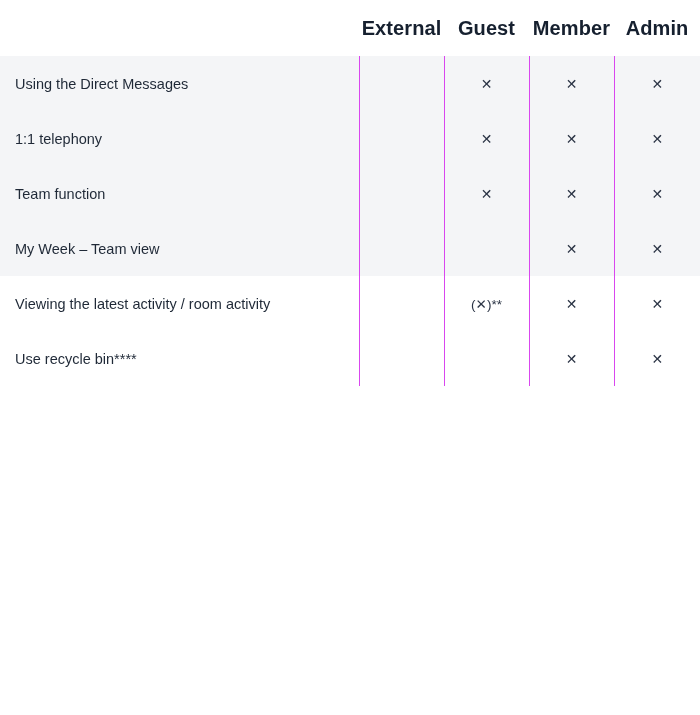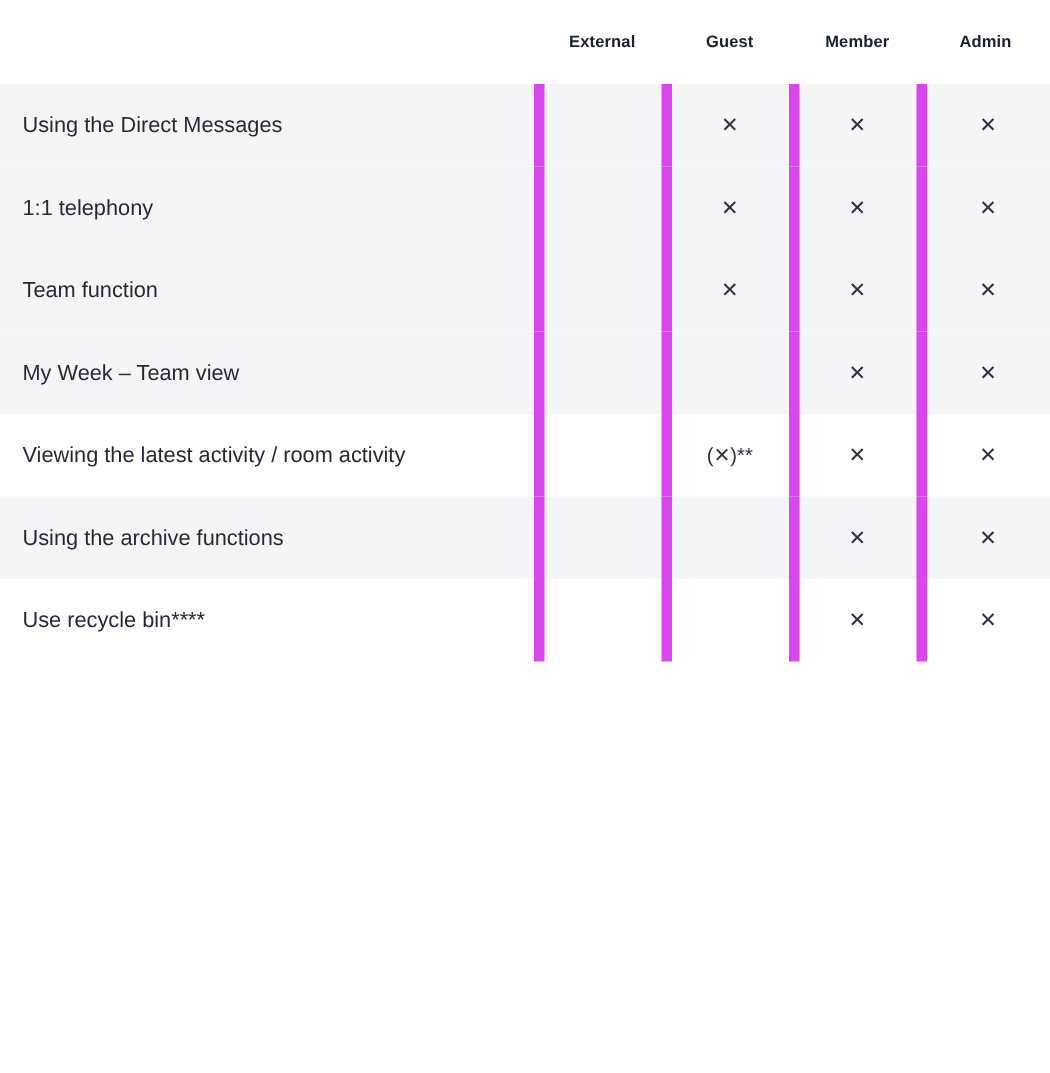--- a/index.html
+++ b/index.html
@@ -22,21 +22,21 @@
     table-layout: fixed;
   }
 
   .matrix col.c-feature { width: 359px; }
   .matrix col.c-role    { width: 85px;  }
   .matrix col.c-role-last { width: 86px; }
 
   thead th {
     height: 56px;
     padding: 0;
-    font-size: 11px;
+    font-size: 20px;
     font-weight: bold;
     color: #16202f;
     background: #ffffff;
     text-align: center;
     vertical-align: middle;
     letter-spacing: 0.1px;
   }
   thead th.feature-head {
     text-align: left;
     padding-left: 15px;
@@ -44,21 +44,21 @@
 
   tbody tr { height: 55px; }
 
   tbody td {
     height: 55px;
     padding: 0;
     font-size: 14.5px;
     color: #1f2937;
     vertical-align: middle;
     background: #ffffff;
-    border-right: 7px solid #d946ef;
+    border-right: 1px solid #d946ef;
   }
   tbody td.feature {
     text-align: left;
     padding-left: 15px;
     white-space: nowrap;
   }
   tbody td.mark {
     text-align: center;
   }
   tbody td.mark:last-child {
@@ -132,27 +132,20 @@
         <td class="mark"><span class="glyph">✕</span></td>
         <td class="mark"><span class="glyph">✕</span></td>
       </tr>
       <tr>
         <td class="feature">Viewing the latest activity / room activity</td>
         <td class="mark"><span class="glyph empty"></span></td>
         <td class="mark"><span class="glyph paren">(✕)**</span></td>
         <td class="mark"><span class="glyph">✕</span></td>
         <td class="mark"><span class="glyph">✕</span></td>
       </tr>
-      <tr class="shaded">
-        <td class="feature">Using the archive functions</td>
-        <td class="mark"><span class="glyph empty"></span></td>
-        <td class="mark"><span class="glyph empty"></span></td>
-        <td class="mark"><span class="glyph">✕</span></td>
-        <td class="mark"><span class="glyph">✕</span></td>
-      </tr>
       <tr>
         <td class="feature">Use recycle bin****</td>
         <td class="mark"><span class="glyph empty"></span></td>
         <td class="mark"><span class="glyph empty"></span></td>
         <td class="mark"><span class="glyph">✕</span></td>
         <td class="mark"><span class="glyph">✕</span></td>
       </tr>
     </tbody>
 </table>
 

